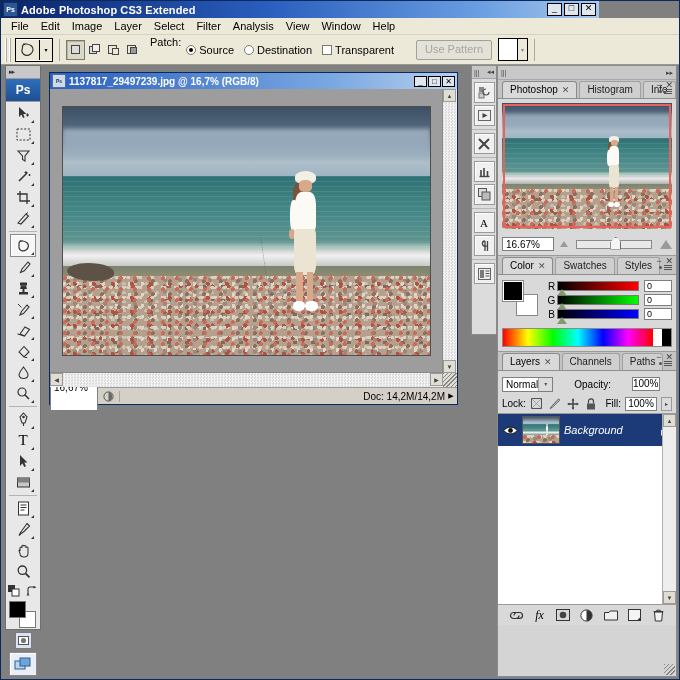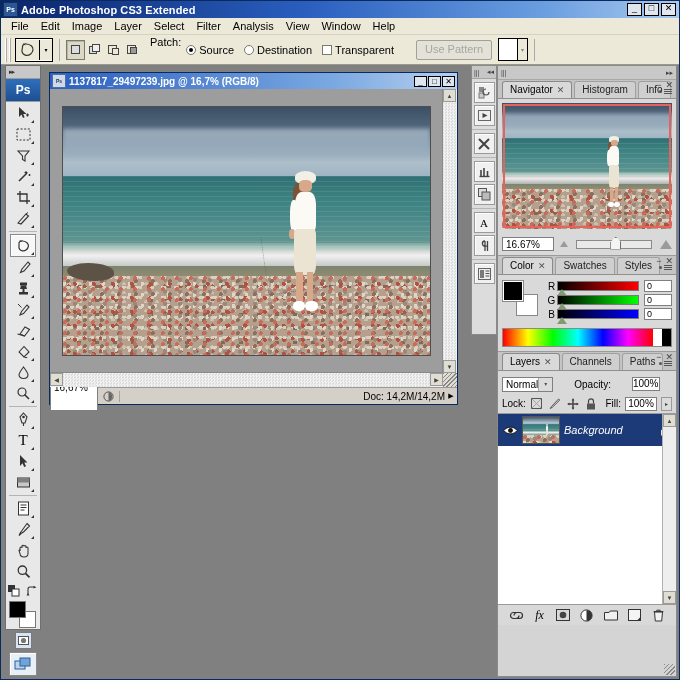--- a/index.html
+++ b/index.html
@@ -7,21 +7,21 @@
     width:680px;height:680px;overflow:hidden;
     font-family:"Liberation Sans", sans-serif;
     font-size:11px;
     background:#808080;
     -webkit-font-smoothing:none;
   }
   #app{position:relative;width:680px;height:680px;background:#808080;
        border:1px solid #0a2a5e;box-sizing:border-box;}
 
   
-  .titlebar{position:absolute;left:0;top:0;width:678px;height:17px;
+  .titlebar{position:absolute;left:0;top:0;width:598px;height:17px;
     background:linear-gradient(to right,#0a246a 0%,#2a5fbf 45%,#6a9ee0 80%,#a8c8ee 100%);
     display:flex;align-items:center;}
   .title-ps-ico{width:13px;height:13px;margin:0 3px 0 2px;background:#2b5797;
     border:1px solid #16305e;color:#fff;font-size:7px;line-height:13px;text-align:center;font-weight:bold;}
   .title-text{color:#fff;font-size:11px;font-weight:bold;letter-spacing:0.1px;}
   .title-btns{margin-left:auto;display:flex;gap:2px;padding-right:3px;}
   .tbtn{width:15px;height:13px;background:#dfe6ee;border:1px solid #000;
     font-size:9px;line-height:11px;text-align:center;color:#000;box-sizing:border-box;
     font-family:"Liberation Sans",sans-serif;}
   .tbtn span{display:block;transform:translateY(-1px);}
@@ -669,21 +669,21 @@
 
   <div class="rdock">
     <div class="rdock-grip">
       <span>|||</span>
       <span>▸▸</span>
     </div>
 
     <div class="panel">
       <div class="p-head">
         <div class="ptab active">
-          <span>Navigator</span><span class="x">✕</span>
+          <span>Photoshop</span><span class="x">✕</span>
         </div>
         <div class="ptab">Histogram</div>
         <div class="ptab">Info</div>
         <div class="p-ctrls">
           <span>−</span>
           <span>✕</span>
         </div>
         <div class="p-menu">
           <span class="dot"></span>
             <i></i>

